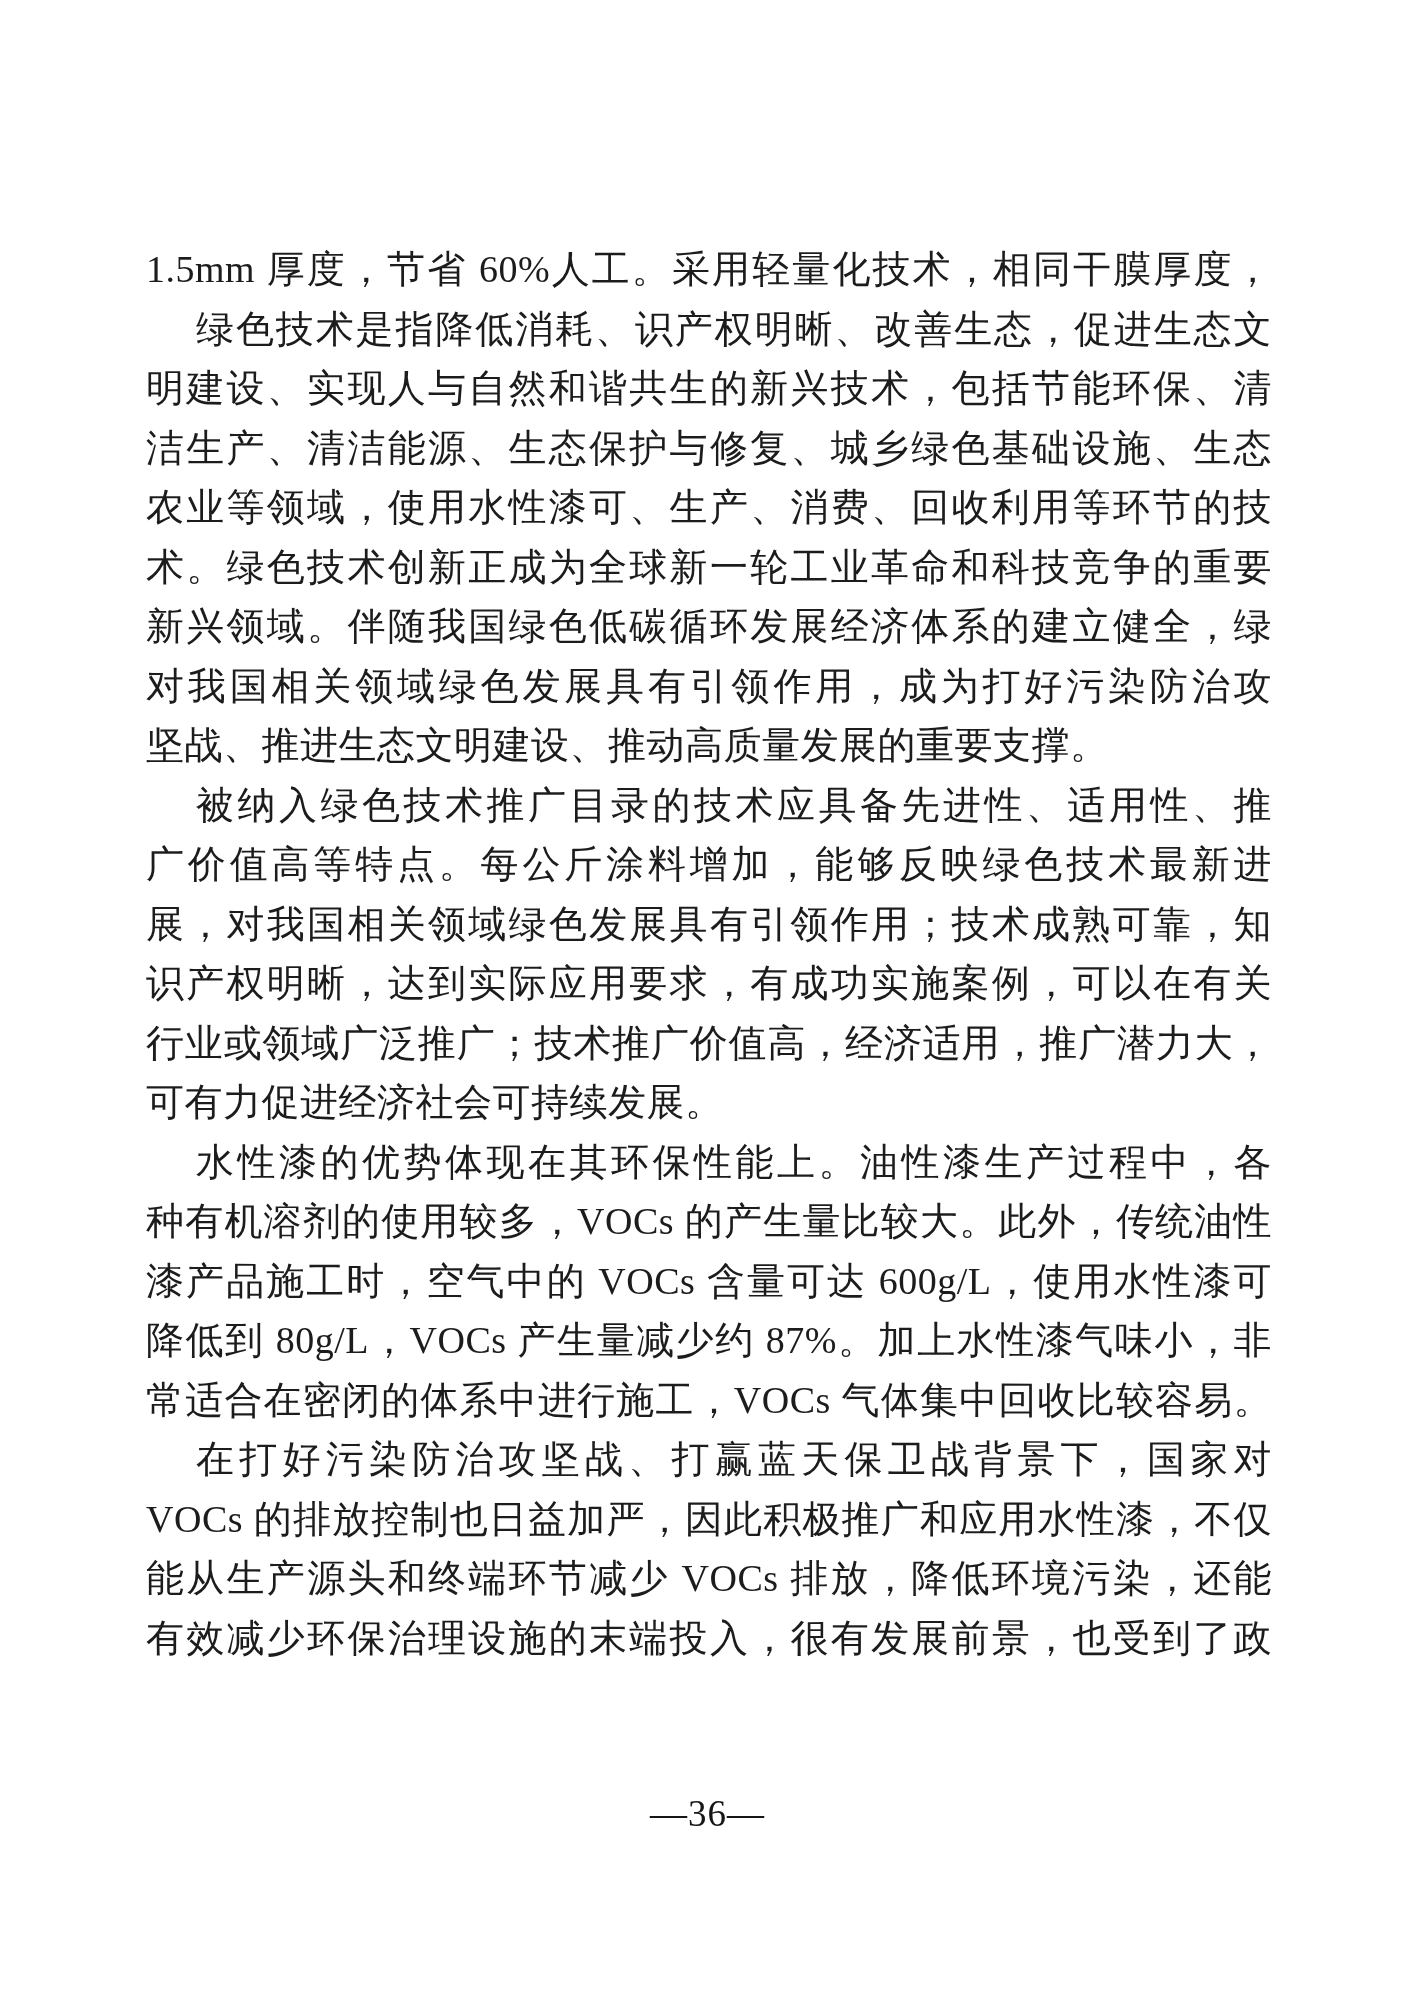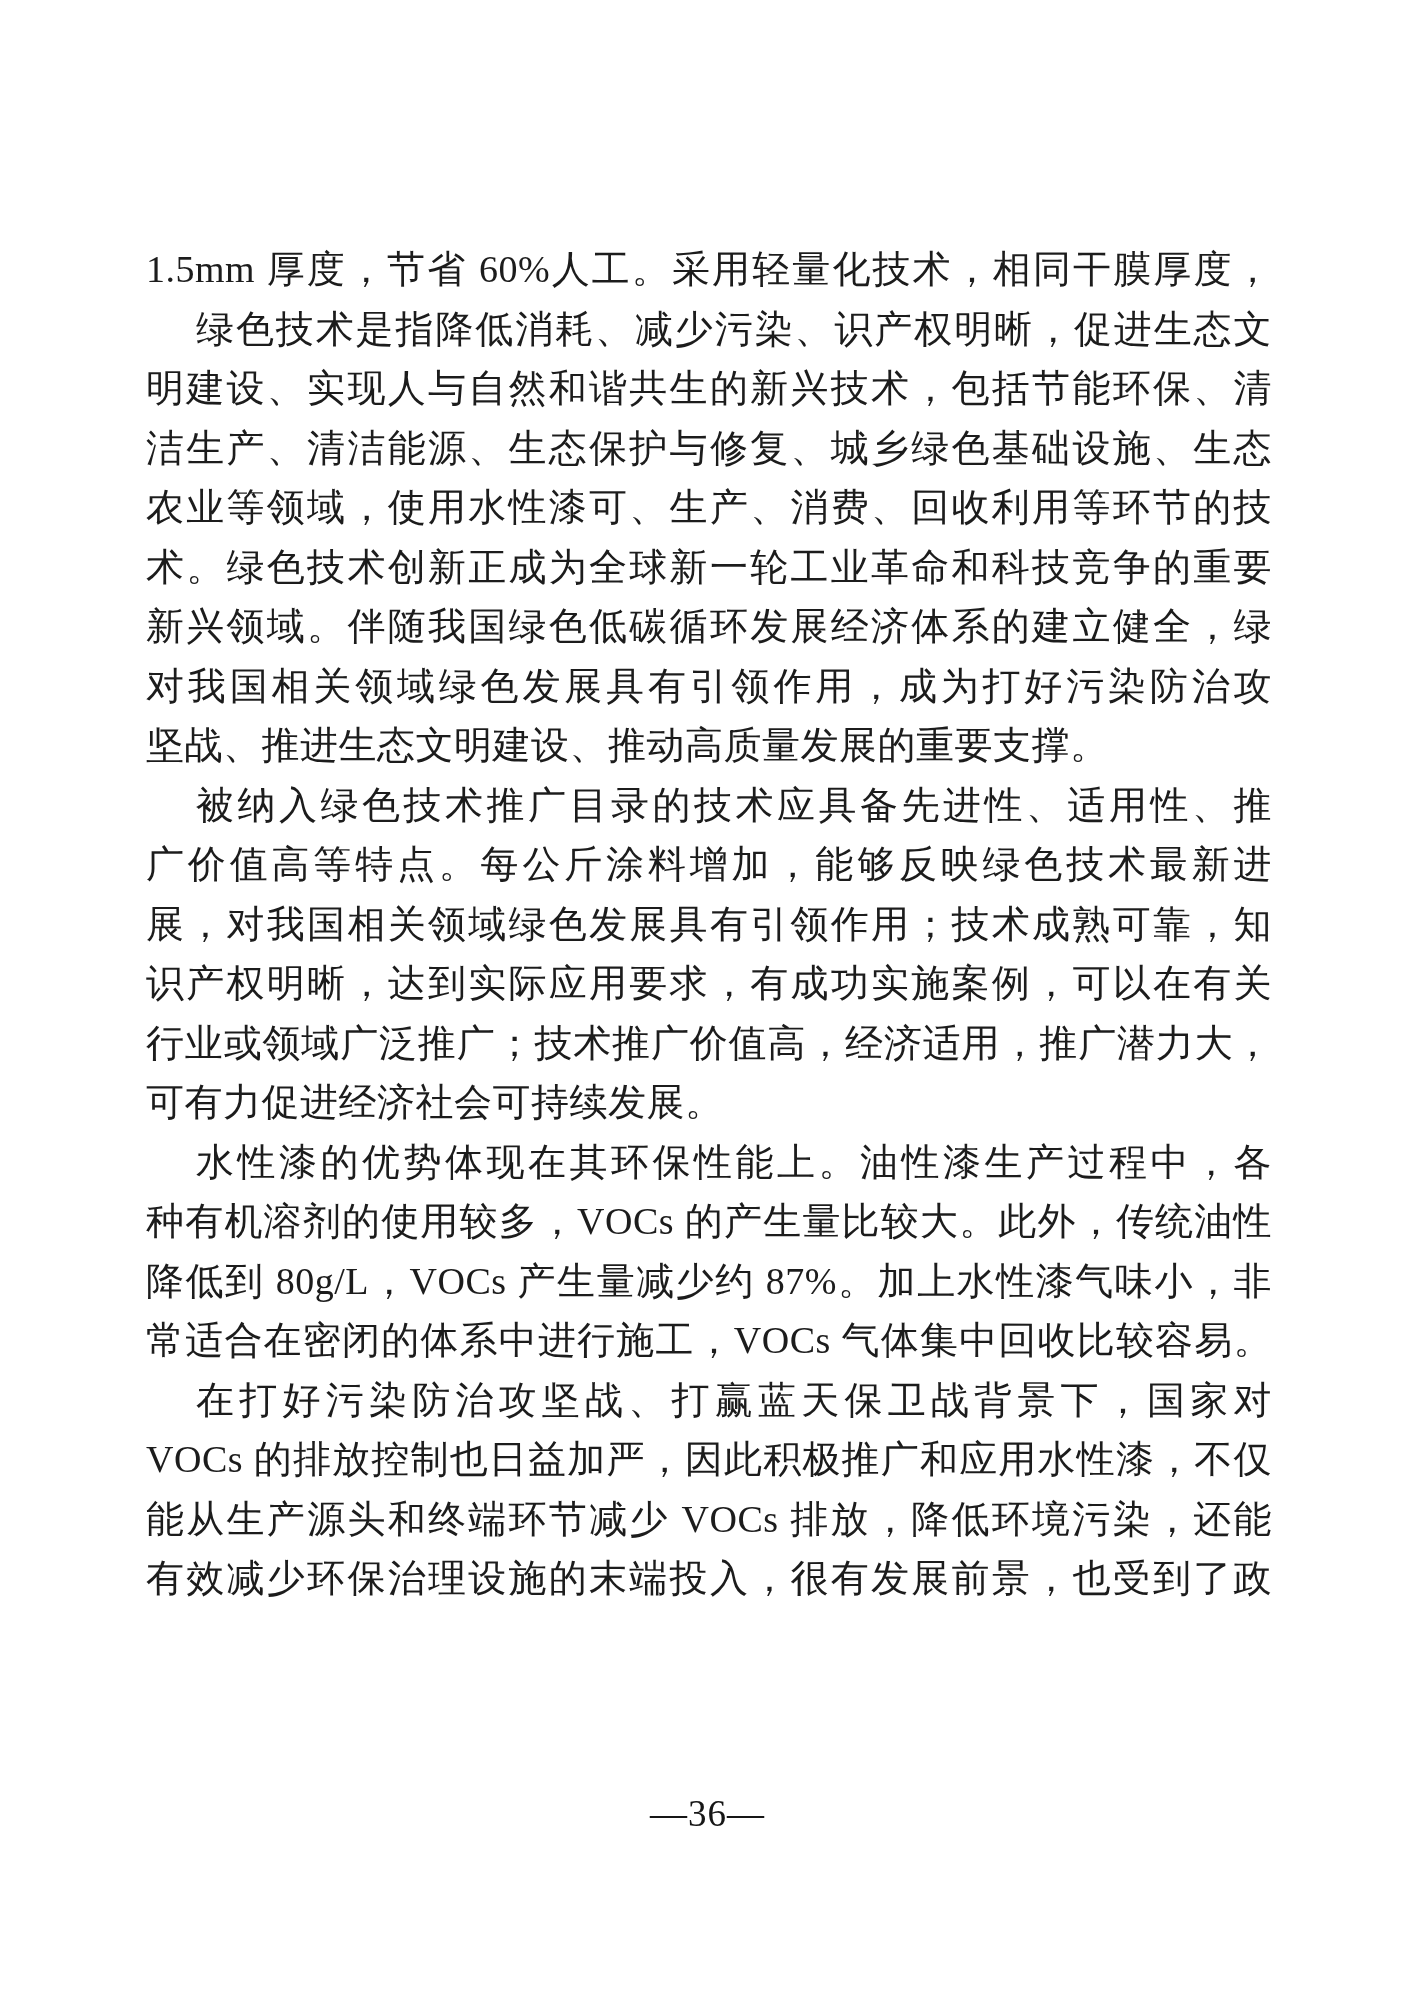--- a/index.html
+++ b/index.html
@@ -58,40 +58,41 @@
 </style>
 </head>
 <body>
 
 <div class="page">
   <div class="text-body">
       <div class="para">
         <div class="line">1.5mm 厚度，节省 60%人工。采用轻量化技术，相同干膜厚度，</div>
       </div>
       <div class="para">
-        <div class="line indent">绿色技术是指降低消耗、减少污染、识产权明晰，促进生态文</div>
+        <div class="line indent">绿色技术是指降低消耗、识产权明晰、改善生态，促进生态文</div>
         <div class="line">明建设、实现人与自然和谐共生的新兴技术，包括节能环保、清</div>
         <div class="line">洁生产、清洁能源、生态保护与修复、城乡绿色基础设施、生态</div>
         <div class="line">农业等领域，使用水性漆可、生产、消费、回收利用等环节的技</div>
         <div class="line">术。绿色技术创新正成为全球新一轮工业革命和科技竞争的重要</div>
         <div class="line">新兴领域。伴随我国绿色低碳循环发展经济体系的建立健全，绿</div>
         <div class="line">对我国相关领域绿色发展具有引领作用，成为打好污染防治攻</div>
         <div class="line last">坚战、推进生态文明建设、推动高质量发展的重要支撑。</div>
       </div>
       <div class="para">
         <div class="line indent">被纳入绿色技术推广目录的技术应具备先进性、适用性、推</div>
         <div class="line">广价值高等特点。每公斤涂料增加，能够反映绿色技术最新进</div>
         <div class="line">展，对我国相关领域绿色发展具有引领作用；技术成熟可靠，知</div>
         <div class="line">识产权明晰，达到实际应用要求，有成功实施案例，可以在有关</div>
         <div class="line">行业或领域广泛推广；技术推广价值高，经济适用，推广潜力大，</div>
         <div class="line last">可有力促进经济社会可持续发展。</div>
       </div>
       <div class="para">
         <div class="line indent">水性漆的优势体现在其环保性能上。油性漆生产过程中，各</div>
         <div class="line">种有机溶剂的使用较多，VOCs 的产生量比较大。此外，传统油性</div>
+        <div class="line">漆产品施工时，空气中的 VOCs 含量可达 600g/L，使用水性漆可</div>
         <div class="line">降低到 80g/L，VOCs 产生量减少约 87%。加上水性漆气味小，非</div>
         <div class="line">常适合在密闭的体系中进行施工，VOCs 气体集中回收比较容易。</div>
       </div>
       <div class="para">
         <div class="line indent">在打好污染防治攻坚战、打赢蓝天保卫战背景下，国家对</div>
         <div class="line">VOCs 的排放控制也日益加严，因此积极推广和应用水性漆，不仅</div>
         <div class="line">能从生产源头和终端环节减少 VOCs 排放，降低环境污染，还能</div>
         <div class="line">有效减少环保治理设施的末端投入，很有发展前景，也受到了政</div>
       </div>
     </div>

